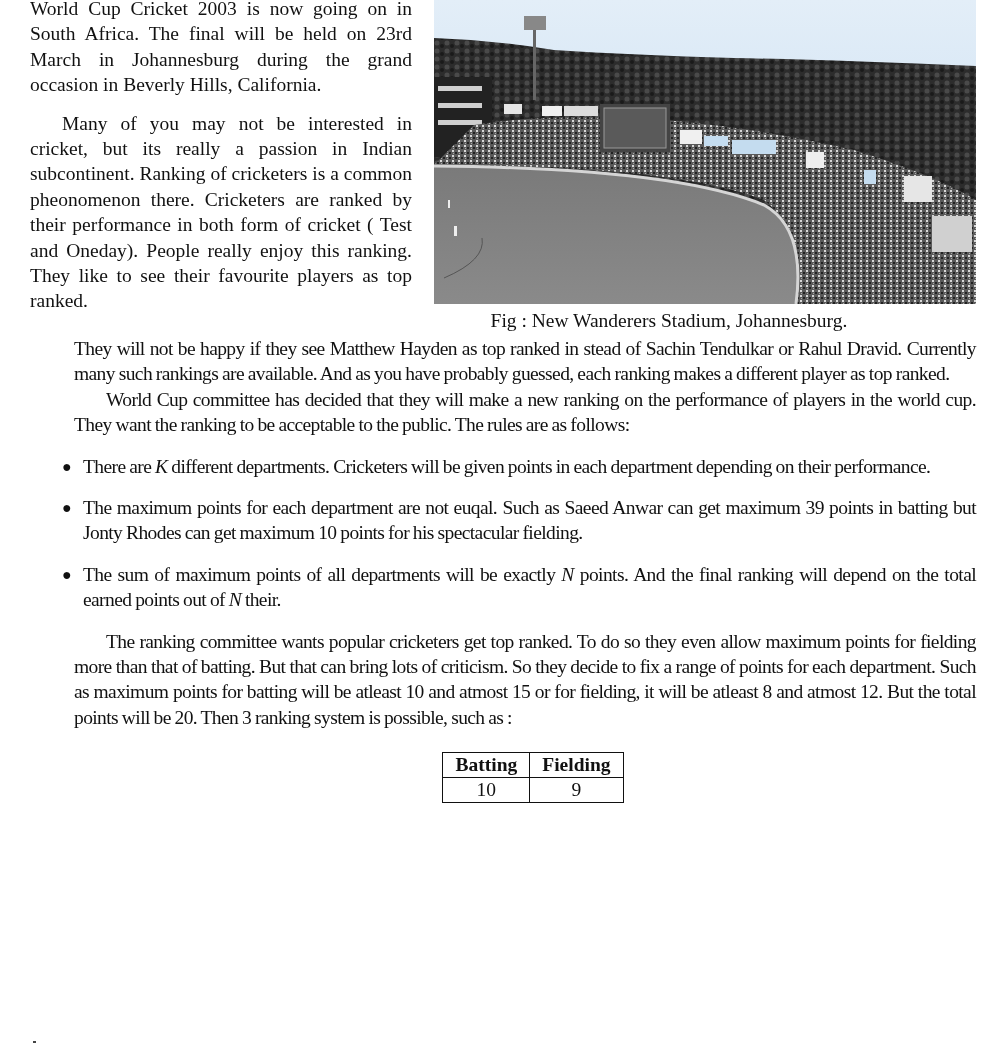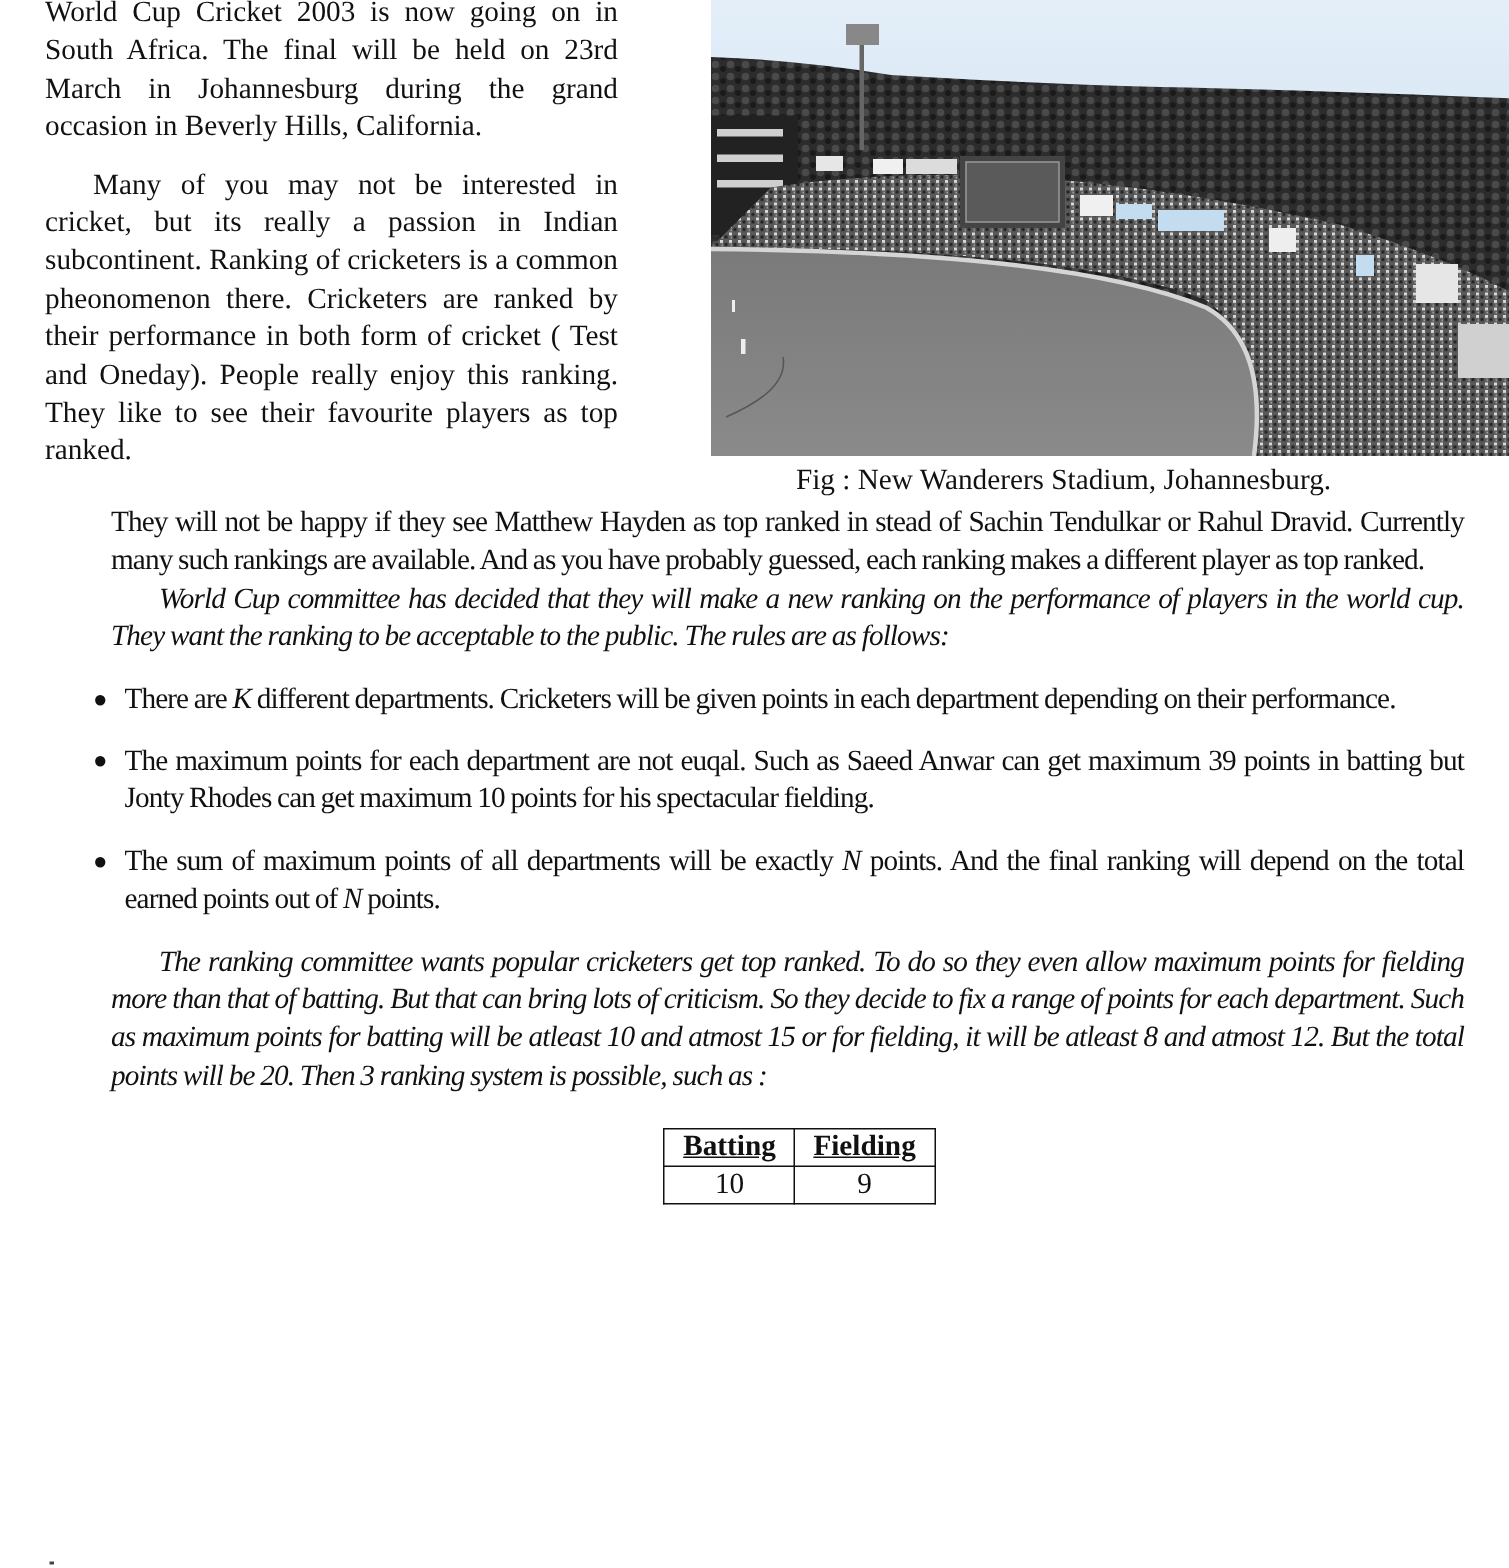--- a/index.html
+++ b/index.html
@@ -35,41 +35,40 @@
       text-align: justify;
       hyphens: manual;
     }
     .left-col p { margin: 0; }
     .left-col p + p { margin-top: 13px; text-indent: 32px; }
     .figure {
       position: absolute;
       left: 404px;
       top: 4px;
       width: 470px;
-      margin-left: 40px;
     }
     .stadium {
       width: 542px;
       height: 304px;
       position: relative;
       overflow: hidden;
       background: linear-gradient(180deg, #dbe9f6 0%, #c9dff2 12%, #bcd6ee 18%, #3a3a3a 22%);
     }
     .stadium svg { display: block; }
     .caption {
       text-align: center;
       margin-top: 4px;
       font-size: 19.5px;
     }
     .para {
       margin: 0;
       text-align: justify;
       text-align-last: left;
     }
-    .indent { text-indent: 32px; font-style: italic; }
+    .indent { text-indent: 32px; }
     .narrow {
       font-family: "Liberation Serif", serif;
       font-stretch: condensed;
       letter-spacing: -0.6px;
       word-spacing: -0.5px;
       margin-left: 44px;
     }
     ul.rules {
       list-style: none;
       margin: 16px 0 0 0;
@@ -95,21 +94,21 @@
       position: relative;
       left: 30px;
       font-size: 19.5px;
     }
     table.rank th, table.rank td {
       border: 1.3px solid #111;
       padding: 0 12px;
       text-align: center;
       line-height: 24px;
     }
-    table.rank th { font-weight: bold; text-decoration: underline; }
+    table.rank th { font-weight: bold; }
     .stray {
       position: absolute;
       left: 33px;
       top: 1041px;
       width: 3px;
       height: 2px;
       background: #444;
     }
   </style>
 </head>
@@ -187,21 +186,21 @@
     <li>
       <span class="bullet">●</span>
       <span>There are </span><span class="math">K</span><span> different departments. Cricketers will be given points in each department depending on their performance.</span>
     </li>
     <li>
       <span class="bullet">●</span>
       <span>The maximum points for each department are not euqal. Such as Saeed Anwar can get maximum 39 points in batting but Jonty Rhodes can get maximum 10 points for his spectacular fielding.</span>
     </li>
     <li>
       <span class="bullet">●</span>
-      <span>The sum of maximum points of all departments will be exactly </span><span class="math">N</span><span> points. And the final ranking will depend on the total earned points out of </span><span class="math">N</span><span> points.</span>
+      <span>The sum of maximum points of all departments will be exactly </span><span class="math">N</span><span> points. And the final ranking will depend on the total earned points out of </span><span class="math">N</span><span> their.</span>
     </li>
   </ul>
 
   <p class="para narrow indent">The ranking committee wants popular cricketers get top ranked. To do so they even allow maximum points for fielding more than that of batting. But that can bring lots of criticism. So they decide to fix a range of points for each department. Such as maximum points for batting will be atleast 10 and atmost 15 or for fielding, it will be atleast 8 and atmost 12. But the total points will be 20. Then 3 ranking system is possible, such as :</p>
 
   <table class="rank">
     <thead>
       <tr>
         <th>Batting</th>
         <th>Fielding</th>

